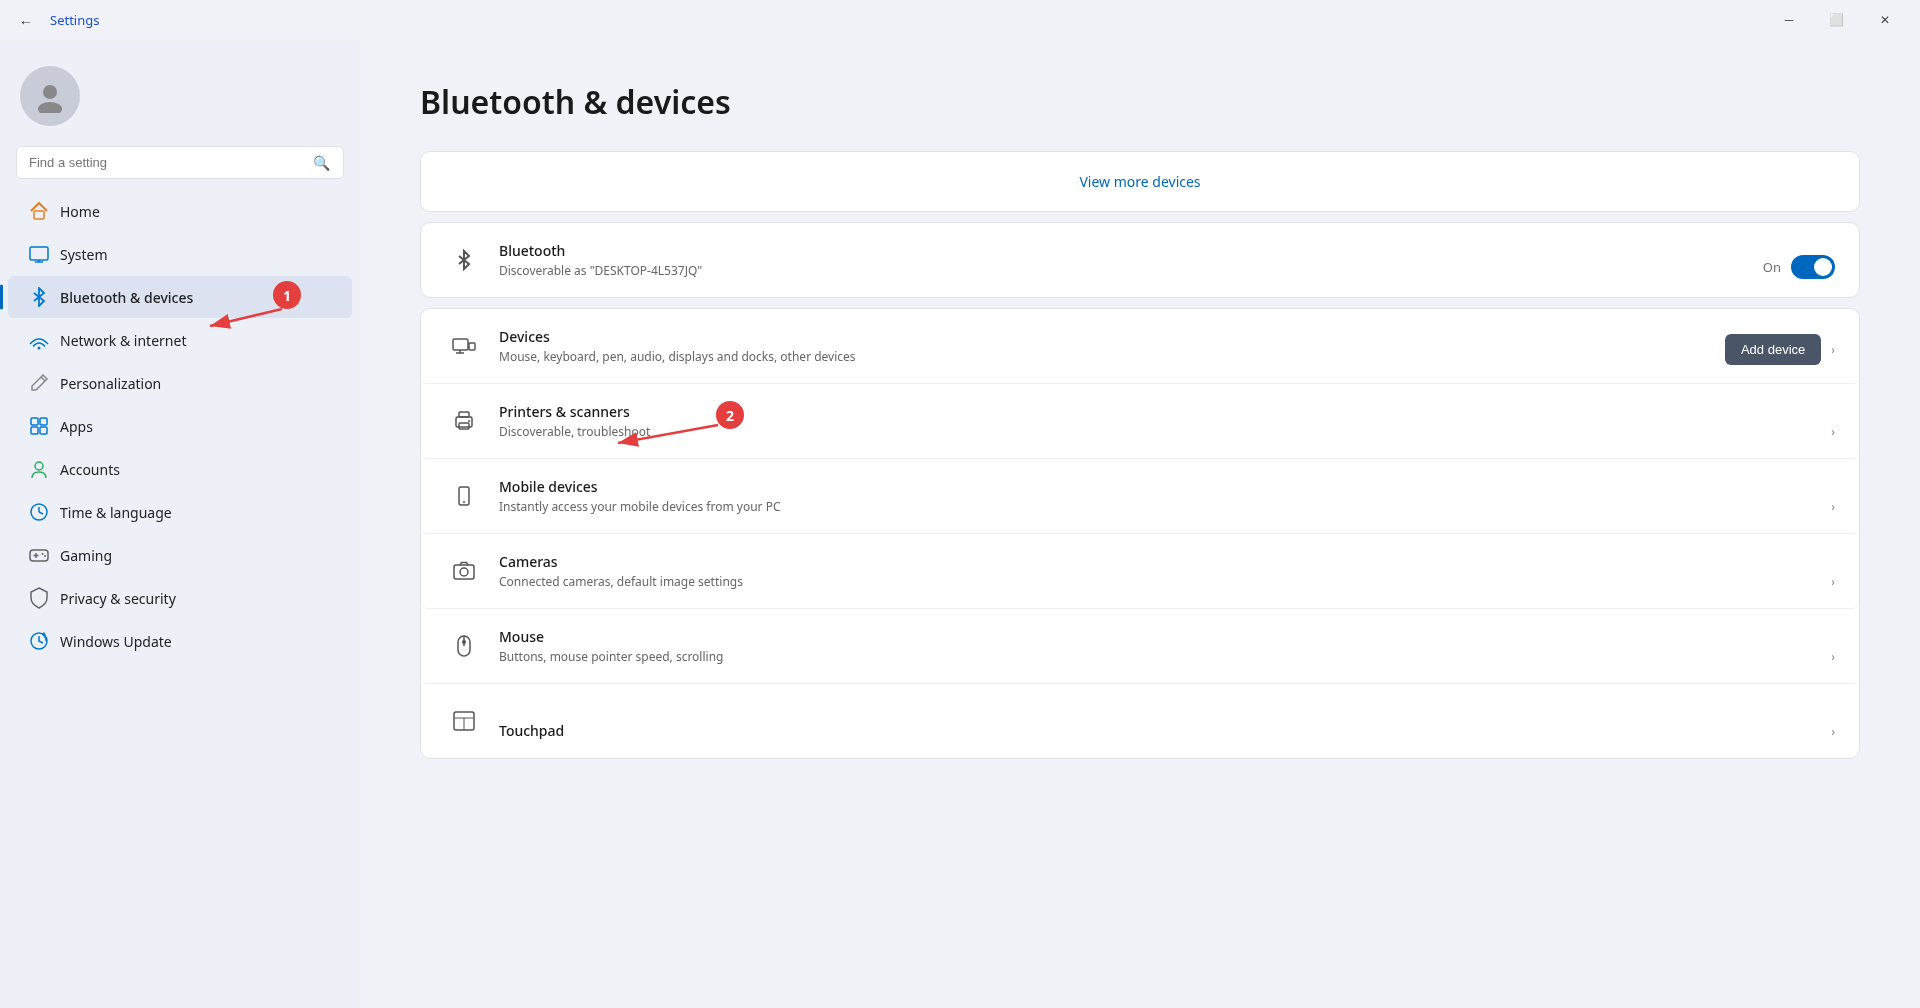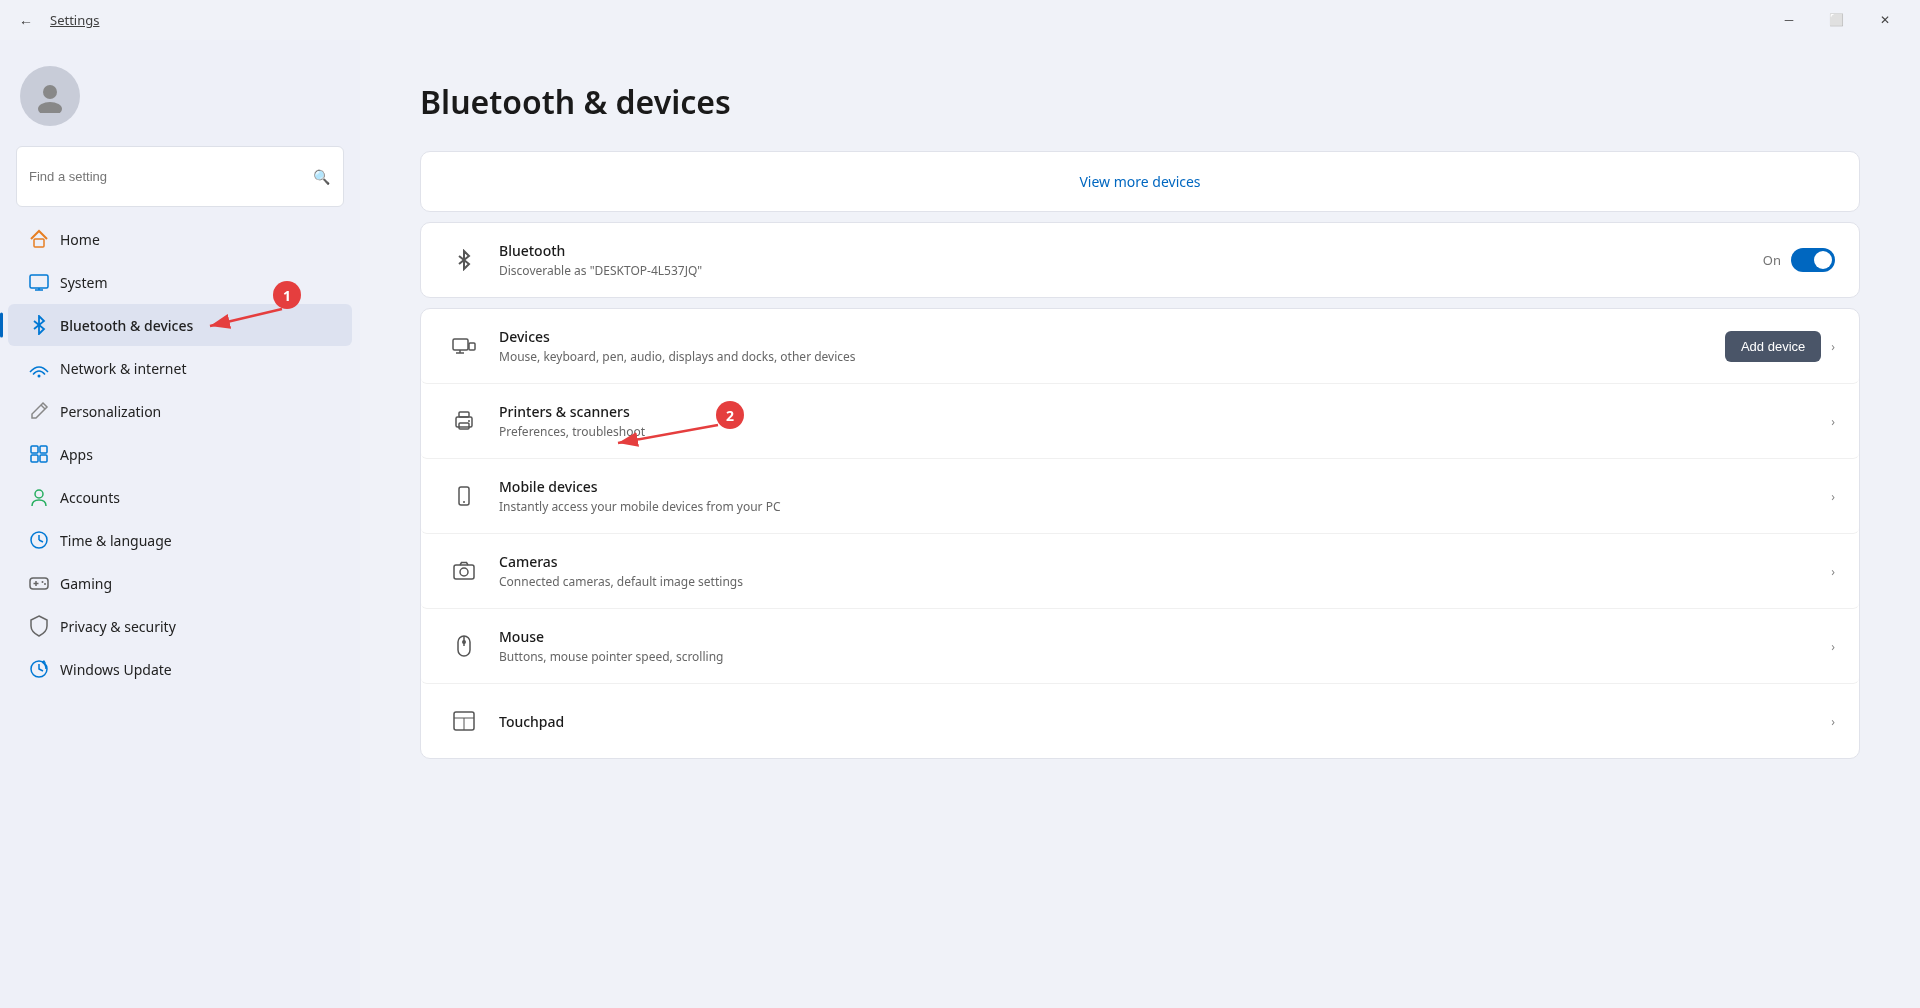--- a/index.html
+++ b/index.html
@@ -21,22 +21,21 @@
       padding: 0 12px;
       flex-shrink: 0;
     }
     .titlebar-left {
       display: flex;
       align-items: center;
       gap: 10px;
     }
     .titlebar-title {
       font-size: 13px;
-      color: #404040;
-      text-decoration: underline;
+      color: #1d4ed8;
     }
     .titlebar-controls {
       display: flex;
       gap: 2px;
     }
     .titlebar-btn {
       width: 46px;
       height: 32px;
       display: flex;
       align-items: center;
@@ -94,21 +93,21 @@
       justify-content: center;
       font-size: 28px;
       color: #666;
     }
     .search-box {
       margin: 0 16px 10px 16px;
       display: flex;
       align-items: center;
       background: white;
       border-radius: 6px;
-      padding: 20px 12px;
+      padding: 6px 12px;
       border: 1px solid #dde0e8;
       gap: 8px;
     }
     .search-box input {
       border: none;
       outline: none;
       font-size: 13px;
       color: #555;
       flex: 1;
       background: transparent;
@@ -169,21 +168,21 @@
     }
     .card {
       background: white;
       border-radius: 10px;
       margin-bottom: 4px;
       border: 1px solid #e0e2ea;
       overflow: hidden;
     }
     .card-row {
       display: flex;
-      align-items: center;
+      align-items: flex-end;
       padding: 18px 24px;
       cursor: pointer;
       border-bottom: 1px solid #f0f0f0;
       min-height: 70px;
       border-radius: 6px;
     }
     .card-row:last-child { border-bottom: none; }
     .card-row-icon {
       width: 38px;
       height: 38px;
@@ -472,21 +471,21 @@
         <div class="card-row-icon">
           <svg width="24" height="24" viewBox="0 0 24 24" fill="none">
             <rect x="4" y="8" width="16" height="10" rx="1.5" stroke="#555" stroke-width="1.5" fill="none"></rect>
             <rect x="7" y="14" width="10" height="6" rx="1" stroke="#555" stroke-width="1.5" fill="none"></rect>
             <rect x="7" y="3" width="10" height="5" rx="1" stroke="#555" stroke-width="1.5" fill="none"></rect>
             <circle cx="17" cy="12" r="1" fill="#555"></circle>
           </svg>
         </div>
         <div class="card-row-text">
           <div class="card-row-title">Printers &amp; scanners</div>
-          <div class="card-row-sub">Preferences, troubleshoot</div>
+          <div class="card-row-sub">Discoverable, troubleshoot</div>
         </div>
         <div class="card-row-right">
           <span class="chevron">›</span>
         </div>
       </div>
 
       <div class="card-row">
         <div class="card-row-icon">
           <svg width="22" height="22" viewBox="0 0 22 22" fill="none">
             <rect x="6" y="2" width="10" height="18" rx="2" stroke="#555" stroke-width="1.5" fill="none"></rect>

